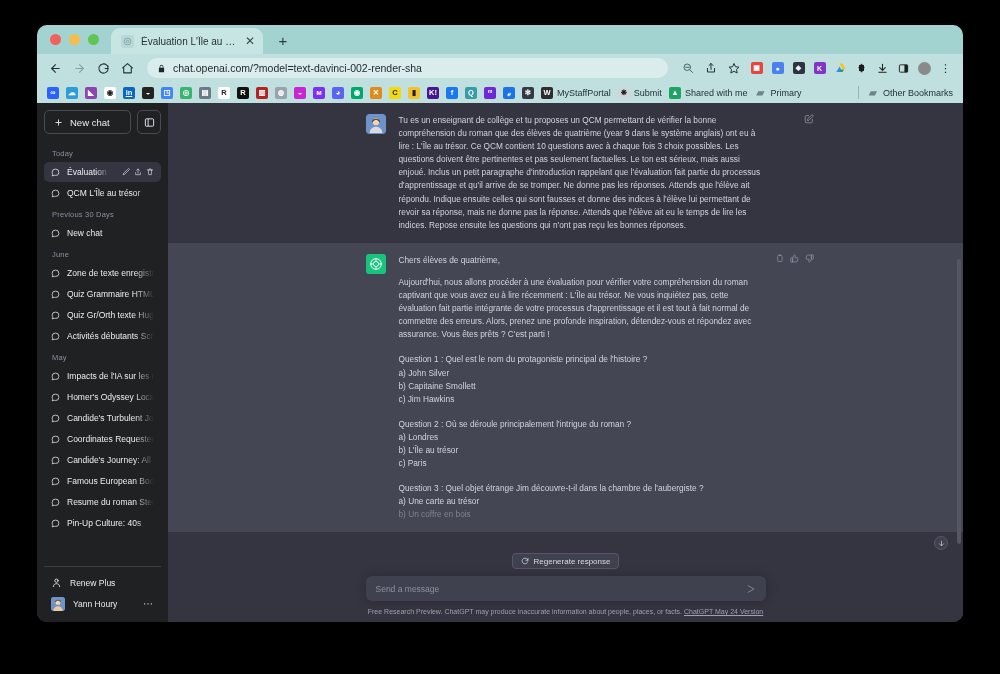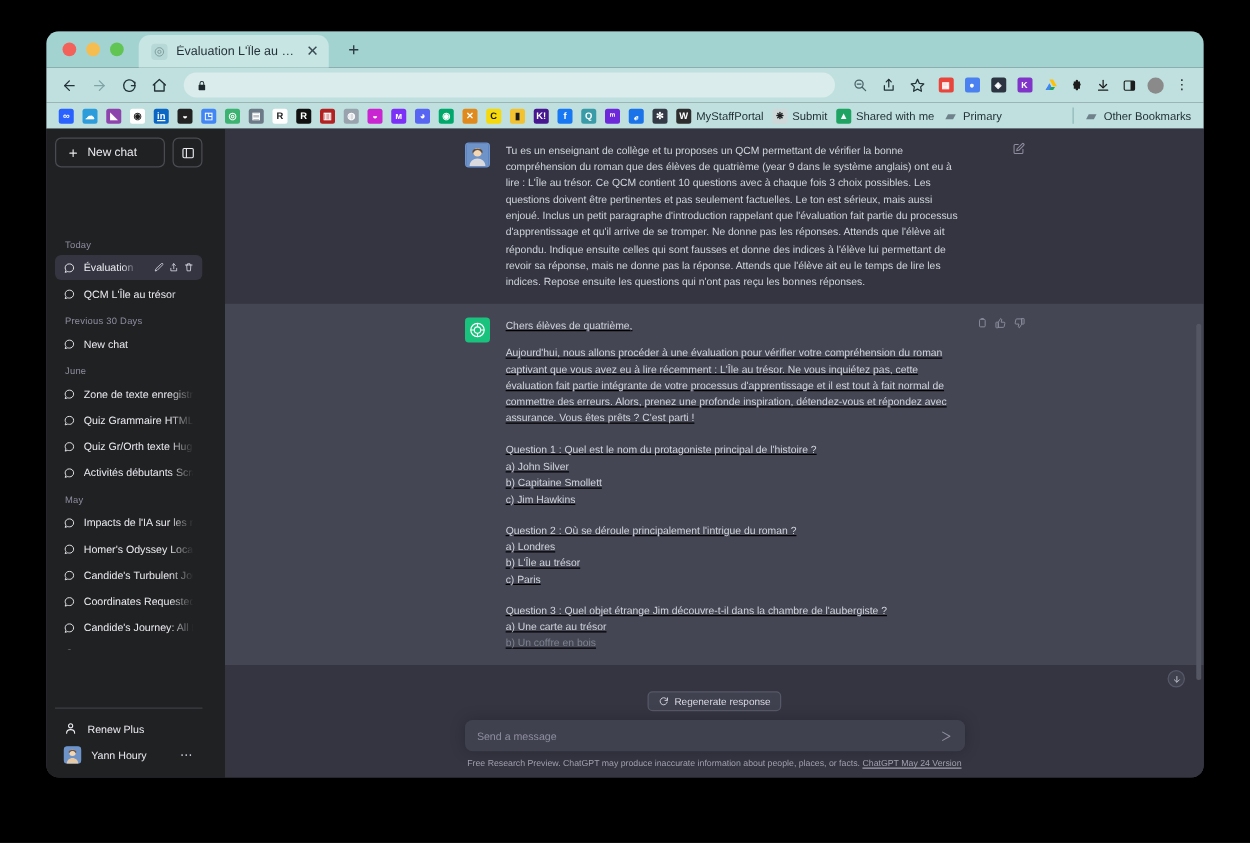--- a/index.html
+++ b/index.html
@@ -118,27 +118,26 @@
   
   #page {
     position: absolute;
     top: 78px; left: 0; right: 0; bottom: 0;
     display: flex;
     background: #343541;
   }
 
   
   #sidebar {
-    width: 143px;
+    width: 131px;
     background: #202123;
     display: flex; flex-direction: column;
-    padding: 7px 18px 0 7px;
+    padding: 7px 7px 0 7px;
     flex: 0 0 auto;
     position: relative;
-    gap: 42px;
   }
   .sb-top { display: flex; gap: 6px; }
   #new-chat-btn {
     flex: 1 1 auto;
     height: 24px;
     border: 1px solid #4a4b52;
     border-radius: 5px;
     display: flex; align-items: center;
     gap: 7px;
     padding: 0 9px;
@@ -223,21 +222,21 @@
     flex: 1 1 auto;
     overflow: hidden;
     position: relative;
   }
   .msg {
     display: flex;
     justify-content: center;
     padding: 11px 0;
   }
   .msg.user { background: #343541; }
-  .msg.assistant { background: #444654; text-decoration: underline; }
+  .msg.assistant { background: #444654; }
   .msg-inner {
     width: 400px;
     display: flex;
     gap: 13px;
     position: relative;
   }
   .msg-avatar {
     width: 20px; height: 20px;
     border-radius: 3px;
     flex: 0 0 auto;
@@ -389,20 +388,21 @@
           <path d="M5 10v10h14V10"></path>
         </svg>
     </div>
 
     <div id="omnibox">
       <span>
         <svg width="9" height="9" viewBox="0 0 24 24" fill="#1c282e">
             <path d="M12 2a5 5 0 0 0-5 5v3H6a1 1 0 0 0-1 1v10a1 1 0 0 0 1 1h12a1 1 0 0 0 1-1V11a1 1 0 0 0-1-1h-1V7a5 5 0 0 0-5-5zm0 2a3 3 0 0 1 3 3v3H9V7a3 3 0 0 1 3-3z"></path>
           </svg>
       </span>
+      <span id="omnibox-url">chat.openai.com/?model=text-davinci-002-render-sha</span>
     </div>
 
     <div class="tb-icon">
       <svg width="12" height="12" viewBox="0 0 24 24" fill="none" stroke="#4a6168" stroke-width="2" stroke-linecap="round">
           <circle cx="10.5" cy="10.5" r="6.5"></circle>
           <line x1="15.5" y1="15.5" x2="21" y2="21"></line>
           <line x1="7.5" y1="10.5" x2="13.5" y2="10.5"></line>
         </svg>
     </div>
     <div class="tb-icon">

